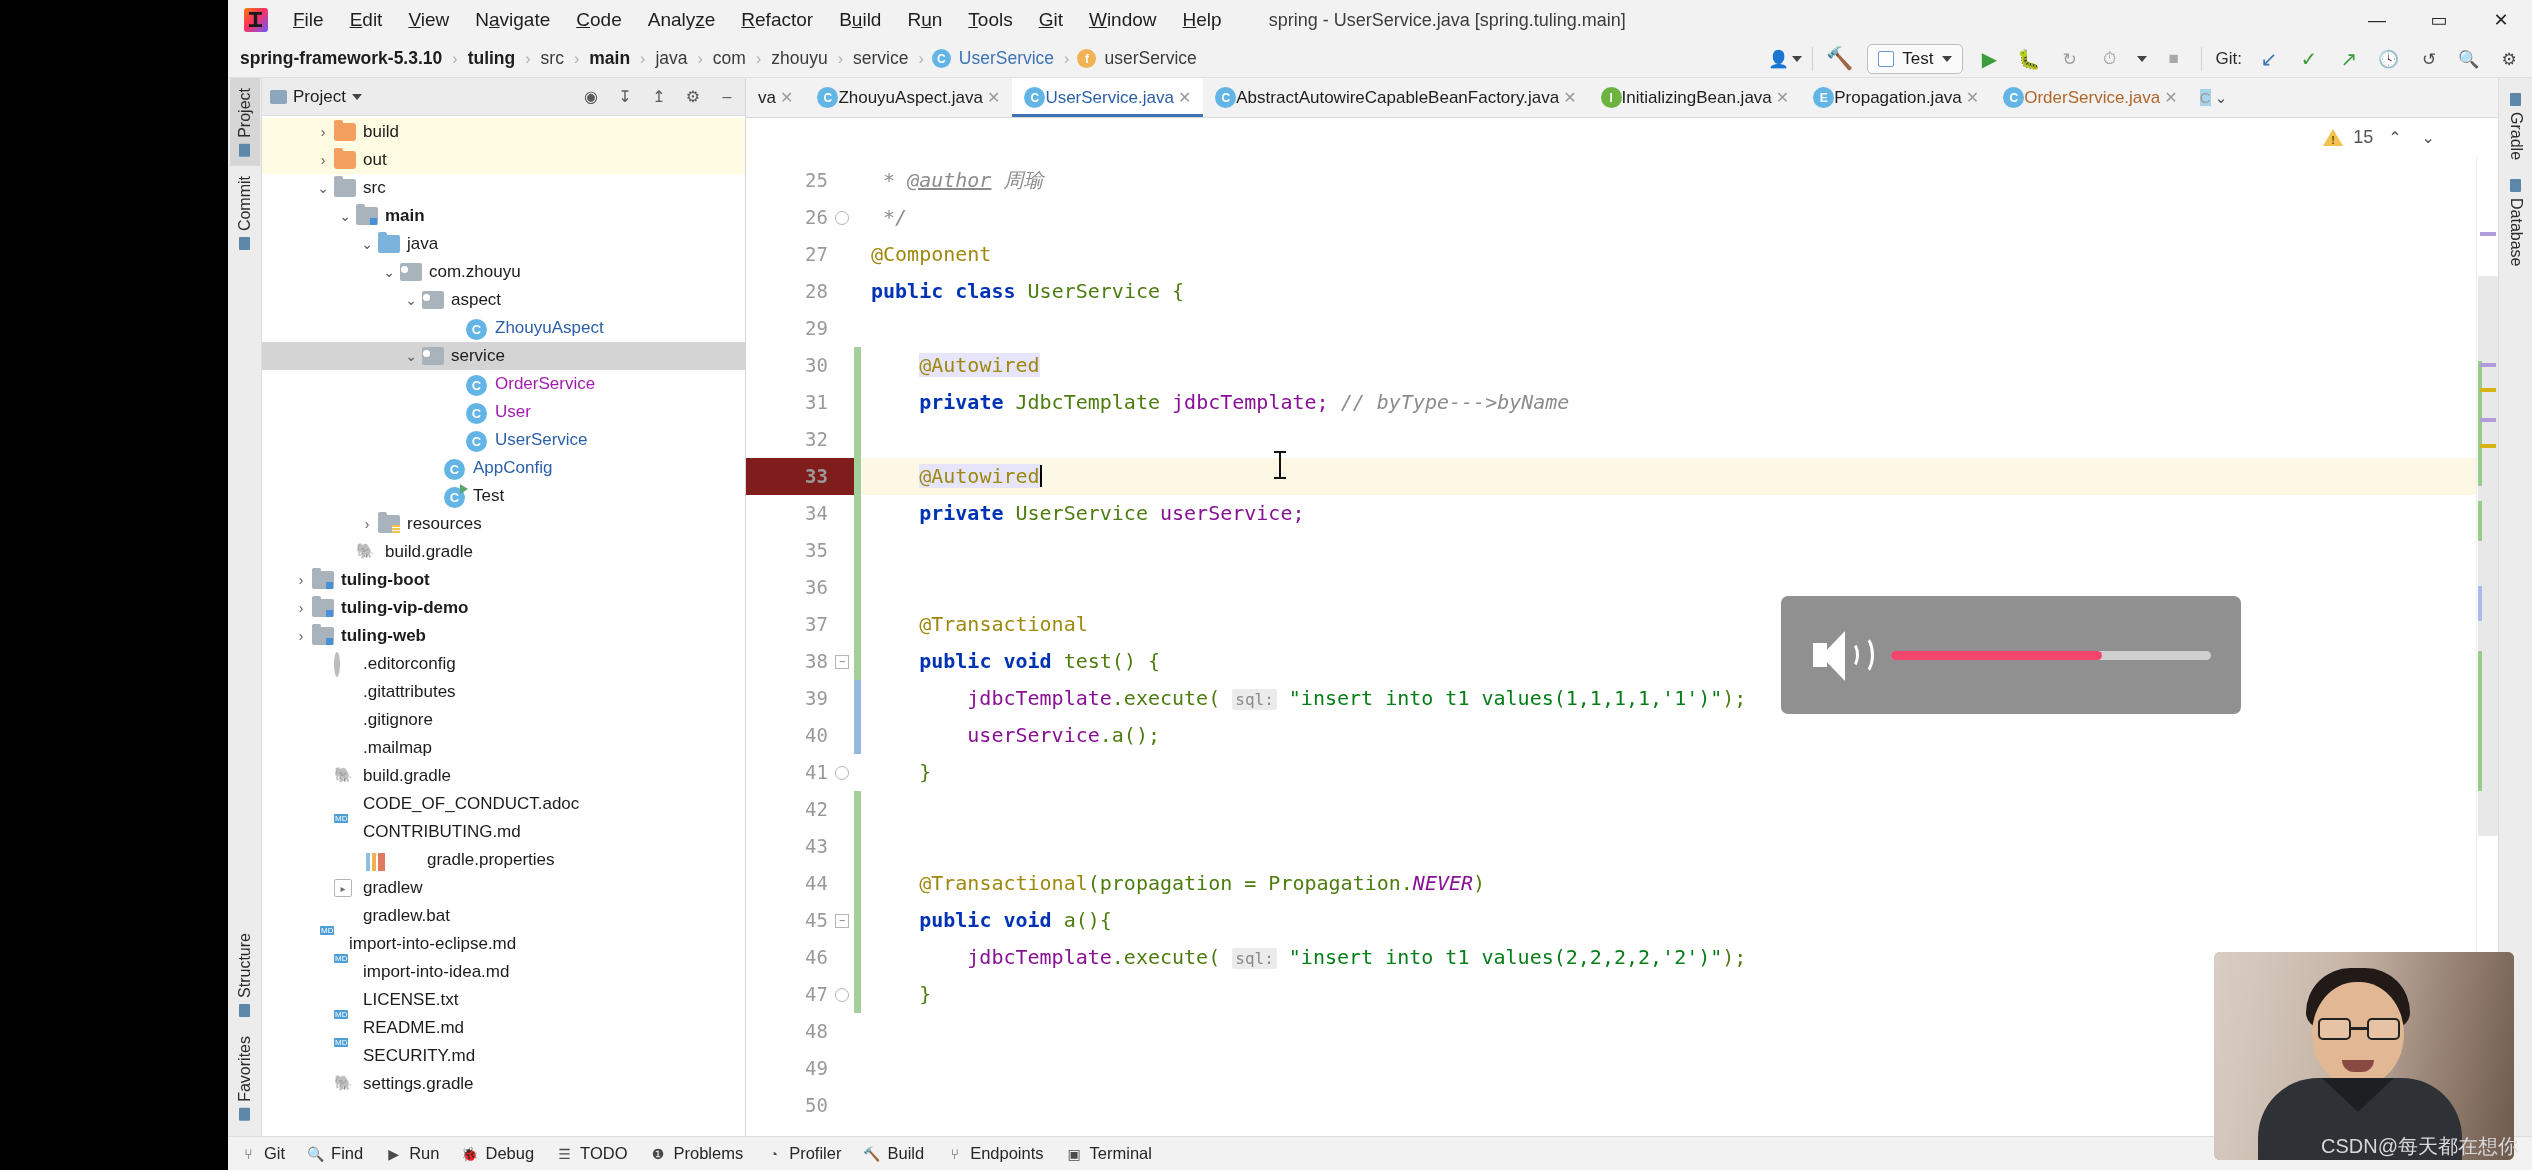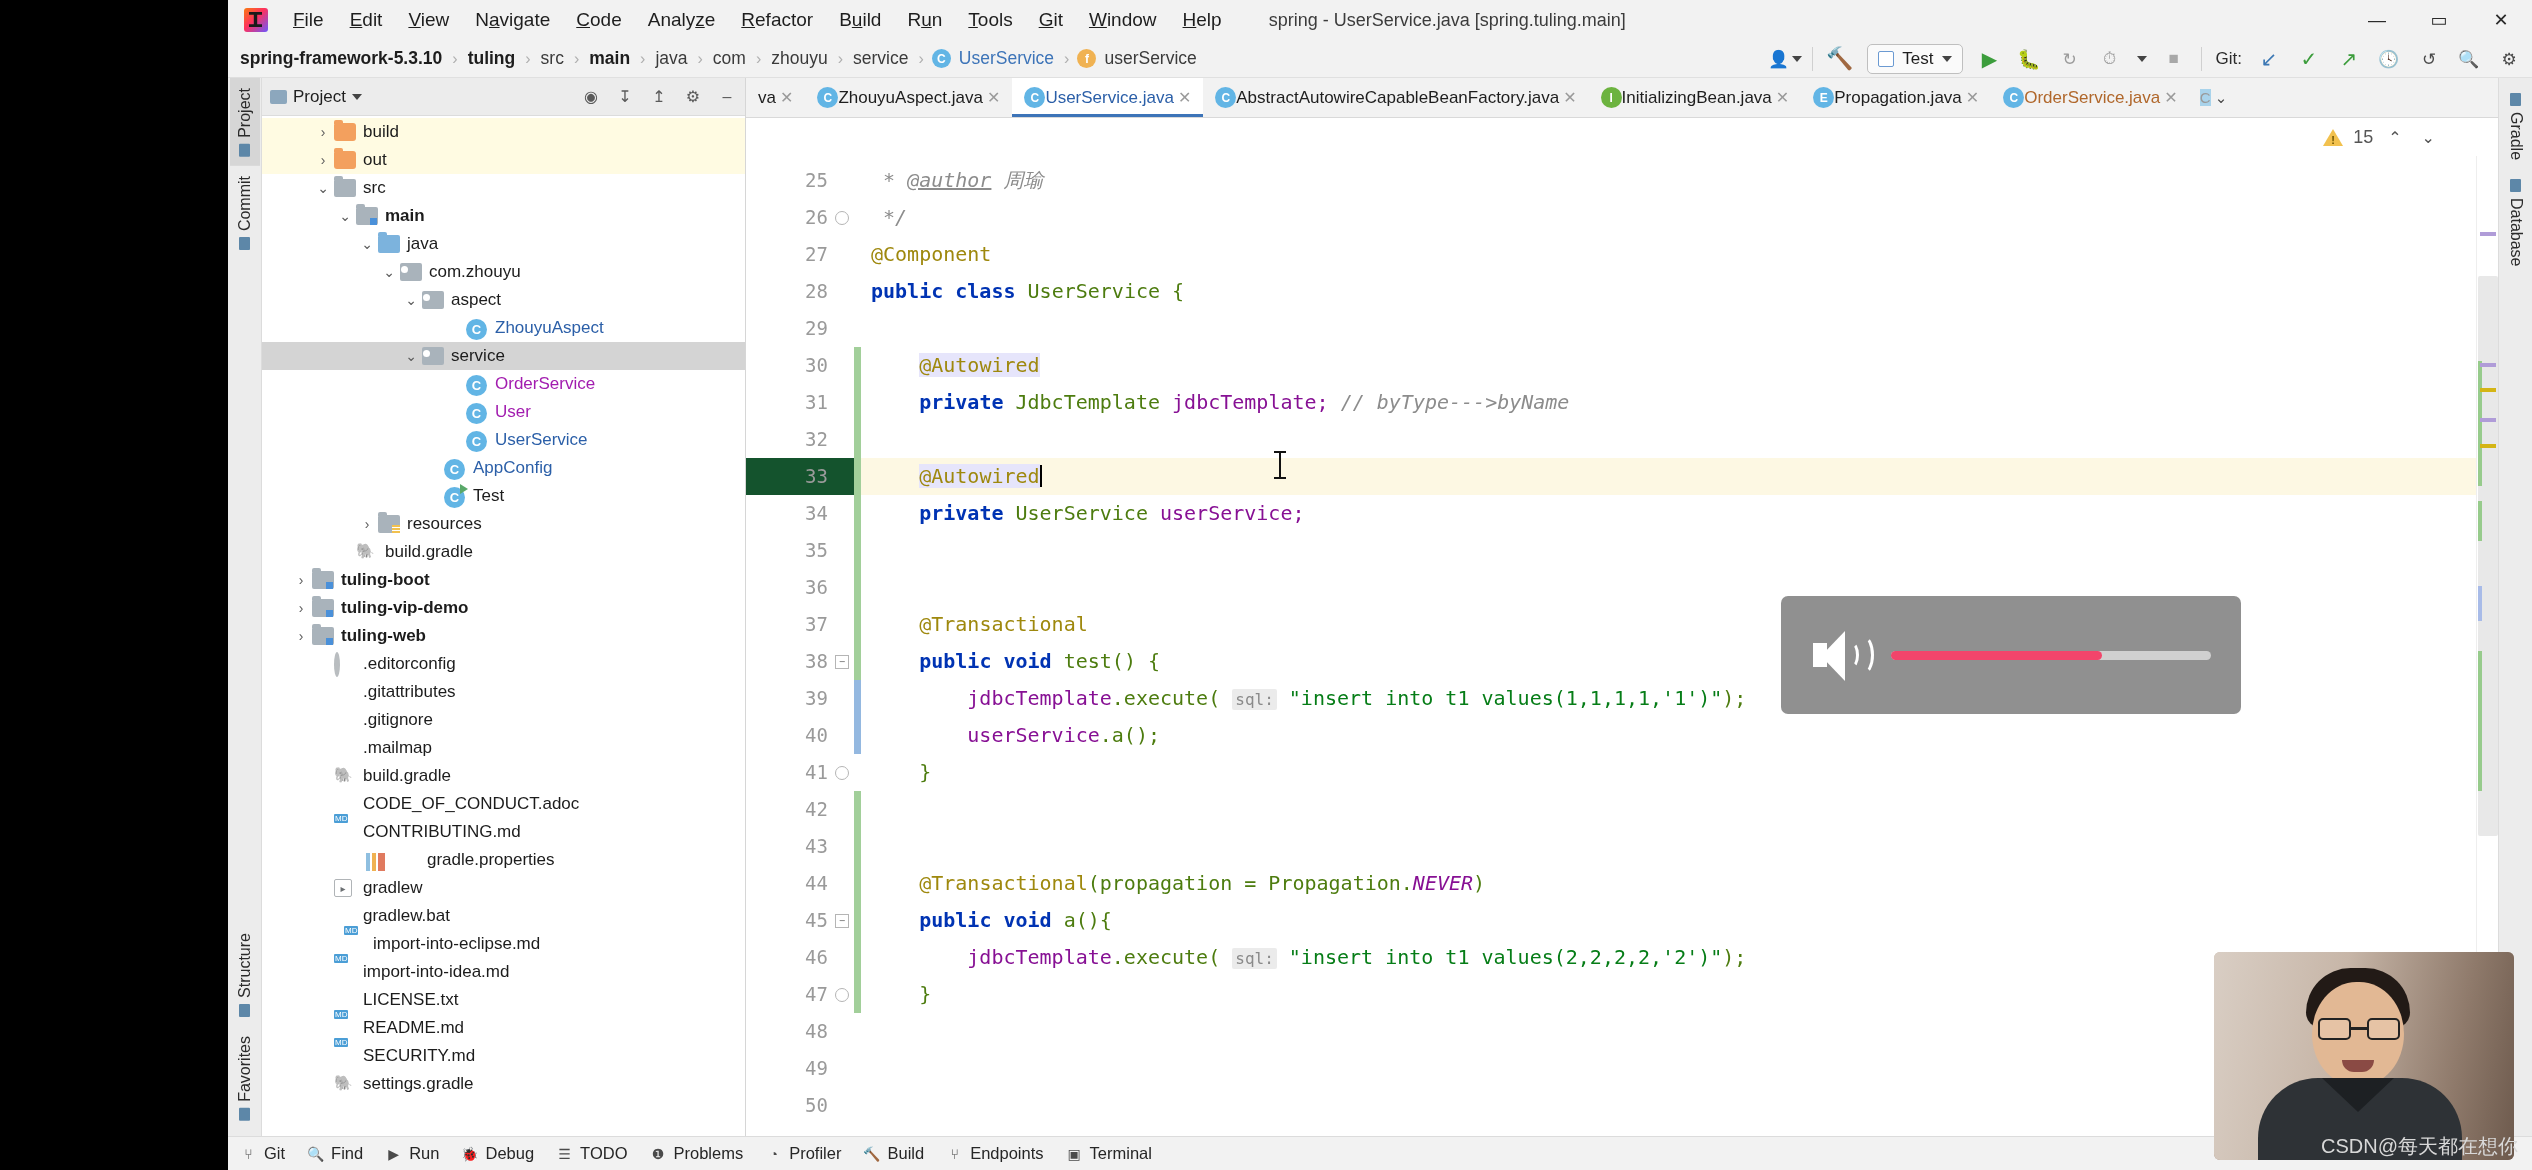--- a/index.html
+++ b/index.html
@@ -182,21 +182,21 @@
   .warn-count { font-size: 18px; color: #555; }
   .chev { font-size: 16px; color: #555; padding: 0 5px; }
 
   .code-wrap { flex: 1; display: flex; min-height: 0; position: relative; overflow: hidden; }
   .gutter {
     width: 108px; background: #fff; flex: none; position: relative;
     font-family: "DejaVu Sans Mono", monospace; font-size: 19px; color: #9a9a9a;
     text-align: right; padding-top: 6px;
   }
   .gline { height: 37px; line-height: 37px; padding-right: 26px; position: relative; }
-  .gline.cur { background: #14532d; }
+  .gline.cur { background: #7f1d1d; font-weight: bold; }
   .fold { position: absolute; right: 5px; top: 12px; width: 14px; height: 14px;
           border: 1px solid #b5b5b5; color: #777; font-size: 10px; line-height: 12px; text-align: center; background:#fff;}
   .fold.round { border-radius: 50%; }
   .bulb { position: absolute; right: -26px; top: 8px; width: 18px; height: 20px; }
   .bulb::before { content:""; position:absolute; left:3px; top:0; width:12px; height:13px; border-radius:50%; background:#f2b03c;}
   .bulb::after { content:""; position:absolute; left:5px; top:13px; width:8px; height:4px; background:#b5831f;}
 
   .vcsbar { width: 7px; background: #fff; flex: none; position: relative; }
   .vcs-mark { position: absolute; left: 0; width: 7px; }
   .vcs-green { background: #a2cf9a; }
@@ -596,21 +596,21 @@
               <span class="ticon">
                 <span class="run-ico">▸</span>
               </span>
               <span class="tname ">gradlew</span>
             </div>
             <div class="trow " style="padding-left: 50px; text-align: right;">
               <span class="tw"></span>
               <span class="ticon"><span class="doc-ico"></span></span>
               <span class="tname ">gradlew.bat</span>
             </div>
-            <div class="trow " style="padding-left: 60px;">
+            <div class="trow " style="padding-left: 20px; margin-left: 16px;">
               <span class="tw"></span>
               <span class="ticon"><span class="md-ico"></span></span>
               <span class="tname ">import-into-eclipse.md</span>
             </div>
             <div class="trow " style="padding-left: 50px;">
               <span class="tw"></span>
               <span class="ticon"><span class="md-ico"></span></span>
               <span class="tname ">import-into-idea.md</span>
             </div>
             <div class="trow " style="padding-left: 50px;">

